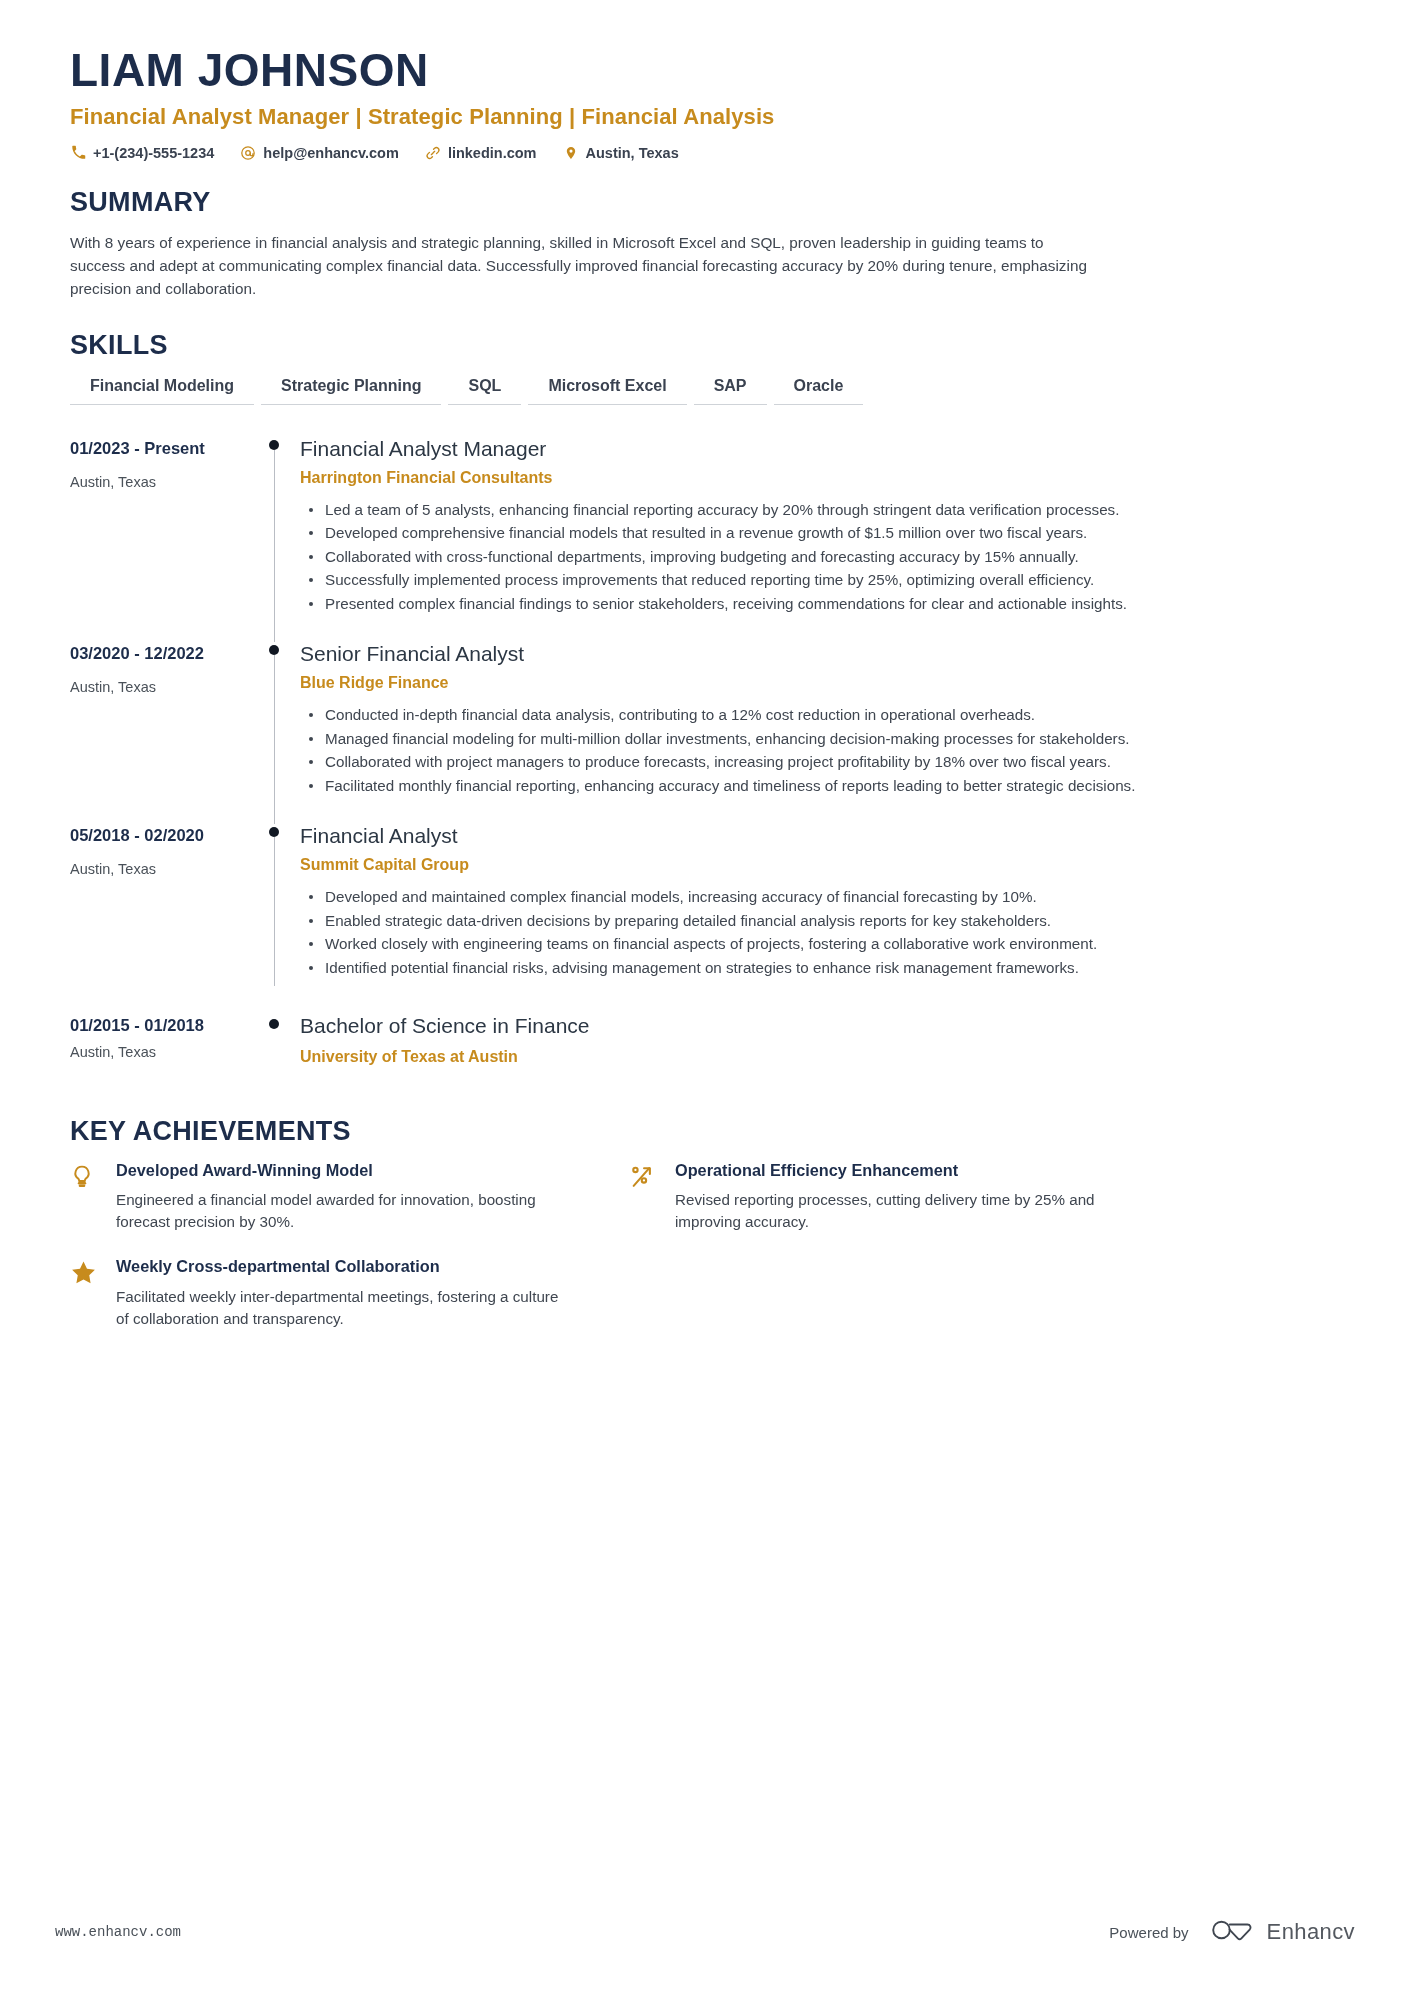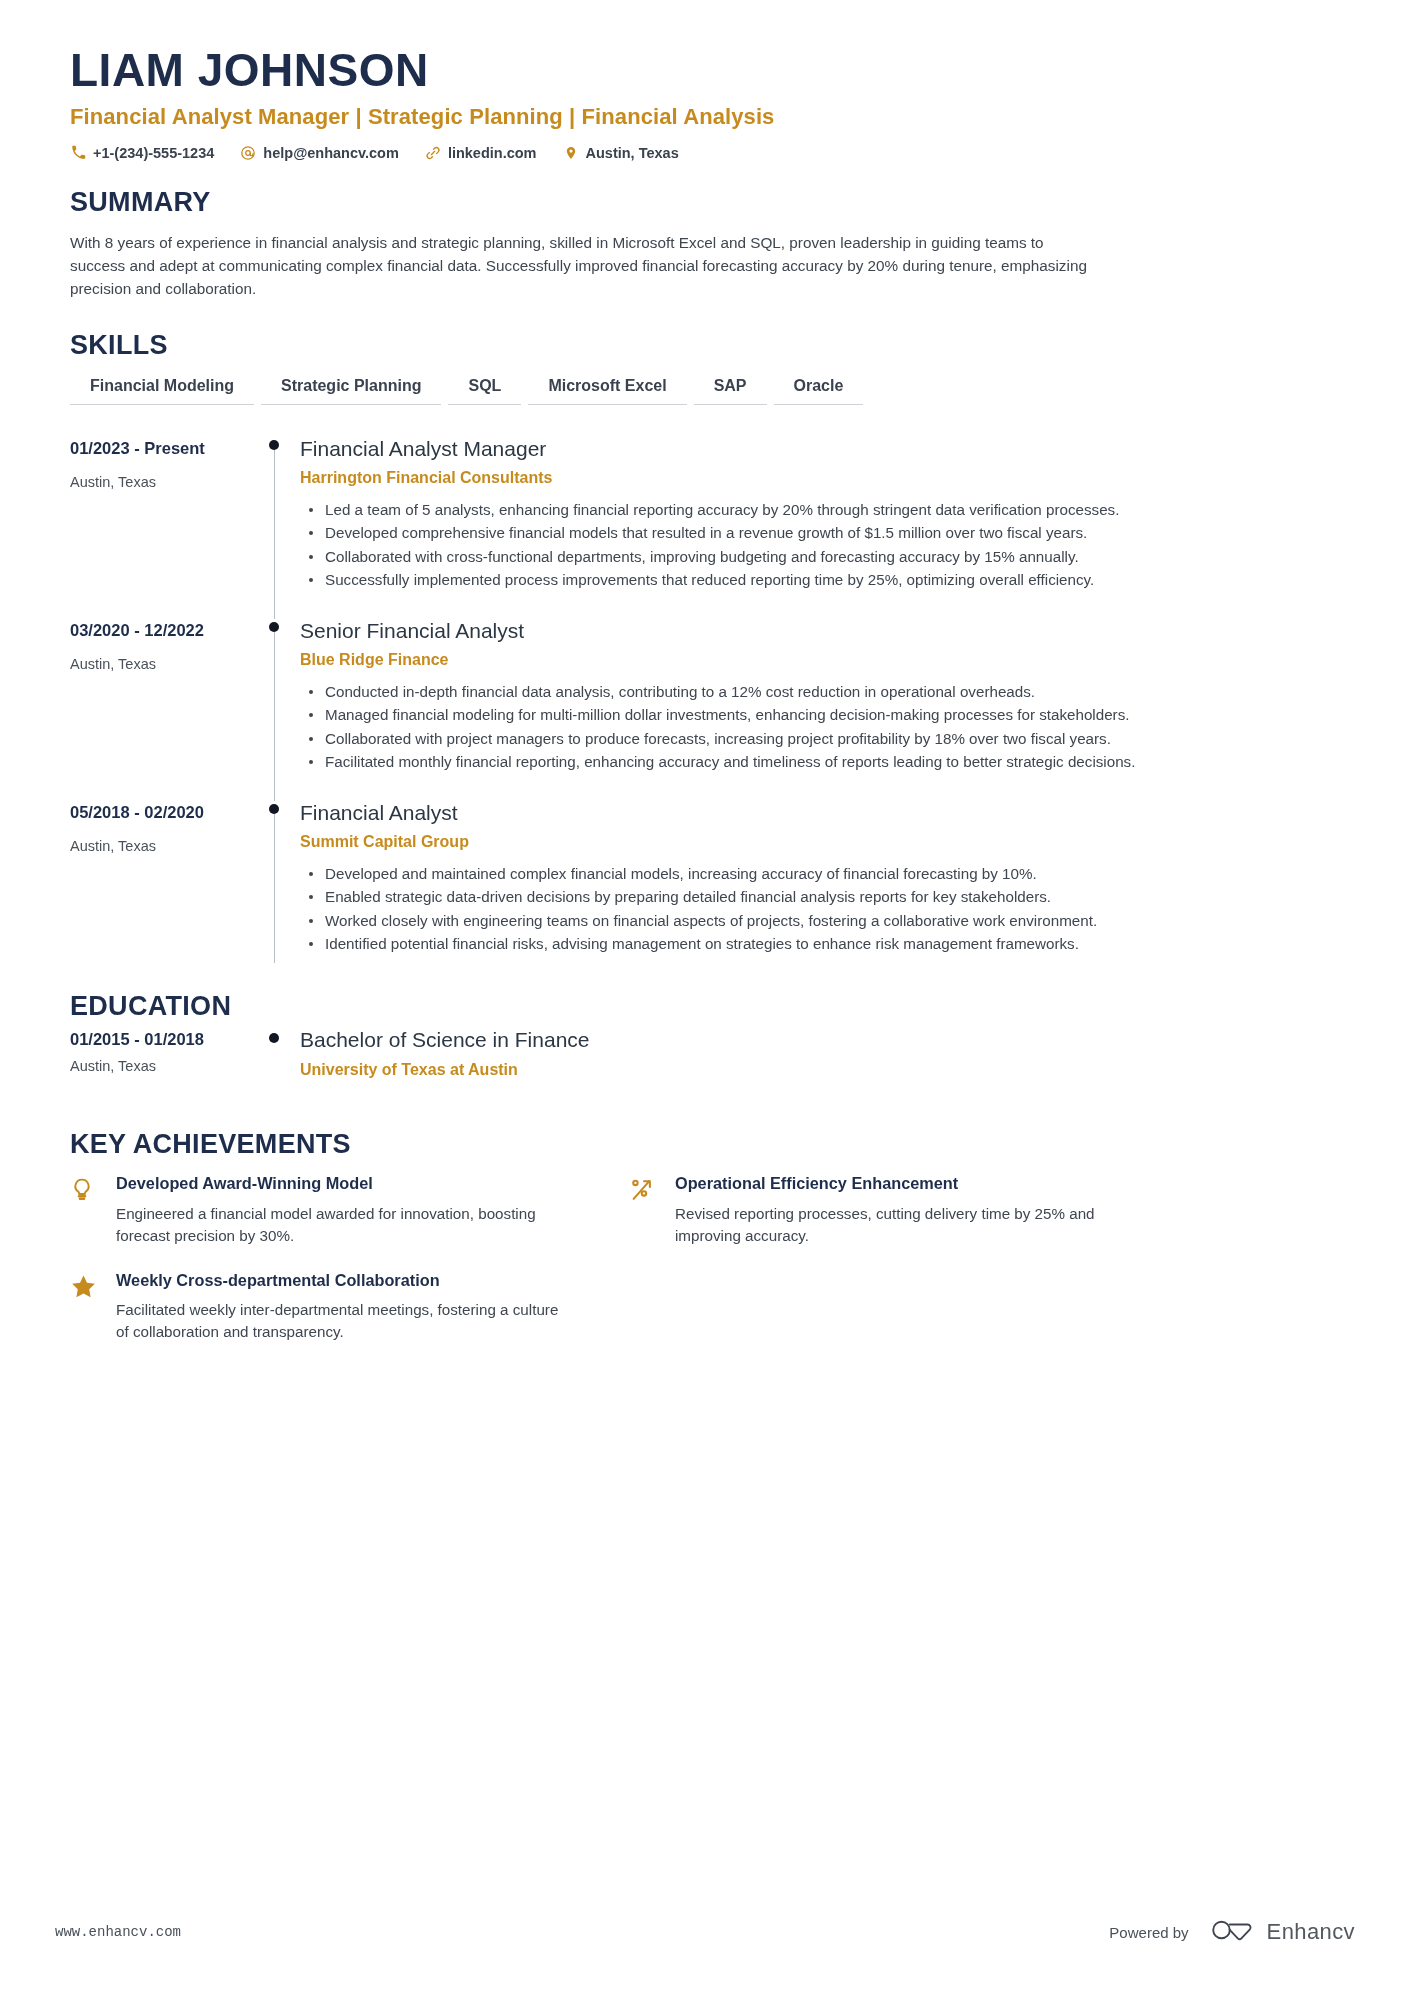--- a/index.html
+++ b/index.html
@@ -355,20 +355,21 @@
         <span class="line"></span>
       </div>
       <div class="entry-right">
         <div class="job-title">Financial Analyst Manager</div>
         <div class="job-company">Harrington Financial Consultants</div>
         <ul class="bullets">
           <li>Led a team of 5 analysts, enhancing financial reporting accuracy by 20% through stringent data verification processes.</li>
           <li>Developed comprehensive financial models that resulted in a revenue growth of $1.5 million over two fiscal years.</li>
           <li>Collaborated with cross-functional departments, improving budgeting and forecasting accuracy by 15% annually.</li>
           <li>Successfully implemented process improvements that reduced reporting time by 25%, optimizing overall efficiency.</li>
+          <li>Presented complex financial findings to senior stakeholders, receiving commendations for clear and actionable insights.</li>
         </ul>
       </div>
     </div>
 
     <div class="entry" style="margin-top:14px;">
       <div class="entry-left">
         <div class="entry-date">03/2020 - 12/2022</div>
         <div class="entry-loc">Austin, Texas</div>
       </div>
       <div class="timeline">
@@ -403,21 +404,20 @@
           <li>Developed and maintained complex financial models, increasing accuracy of financial forecasting by 10%.</li>
           <li>Enabled strategic data-driven decisions by preparing detailed financial analysis reports for key stakeholders.</li>
           <li>Worked closely with engineering teams on financial aspects of projects, fostering a collaborative work environment.</li>
           <li>Identified potential financial risks, advising management on strategies to enhance risk management frameworks.</li>
         </ul>
       </div>
     </div>
   </div>
 
   <div class="edu-wrap">
-    <div class="sec-title">EDUCATION</div>
     <div class="edu-entry">
       <div class="entry-left">
         <div class="entry-date">01/2015 - 01/2018</div>
         <div class="entry-loc" style="margin-top:9px;">Austin, Texas</div>
       </div>
       <div class="timeline">
         <span class="dot"></span>
 
       </div>
       <div class="entry-right">

